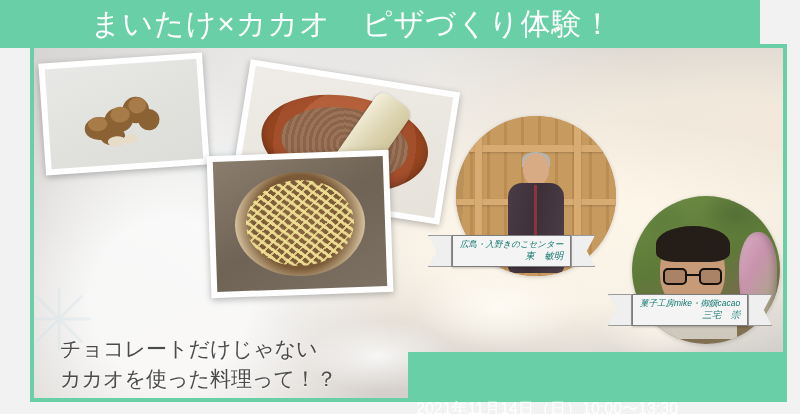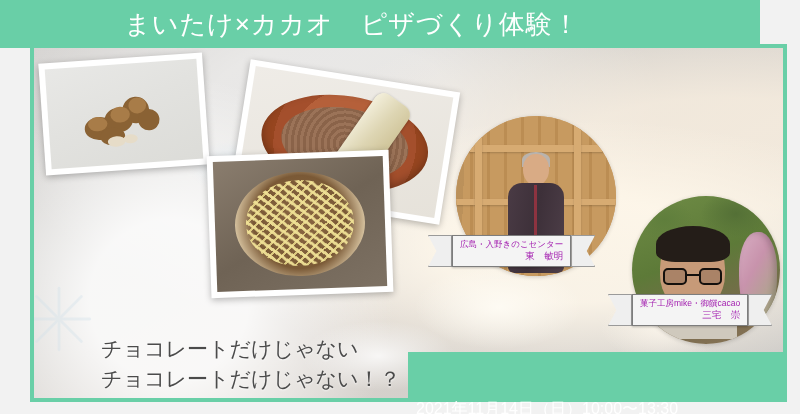--- a/index.html
+++ b/index.html
@@ -20,21 +20,21 @@
 
   
   .title-band{
     position:absolute;left:0;top:0;width:760px;height:48px;
     background:var(--green,#69cfa7);
     display:flex;align-items:center;justify-content:center;
     z-index:40;
   }
   .title-band .title-text{
     color:#ffffff;
-    font-size:26px;
+    font-size:30px;
     letter-spacing:1px;
     line-height:1;
     white-space:pre;
     transform:translateX(-28px);
   }
 
   
   .content-frame{
     position:absolute;left:30px;top:44px;width:757px;height:358px;
     border:4px solid var(--green,#69cfa7);
@@ -214,40 +214,39 @@
     width:22px;height:30px;background:#efefef;
     border:1px solid #9a9a9a;
     flex:none;
   }
   .ribbon .tail.left{clip-path:polygon(0 0,100% 0,100% 100%,0 100%,35% 50%);}
   .ribbon .tail.right{clip-path:polygon(0 0,100% 0,65% 50%,100% 100%,0 100%);}
   .ribbon .plate{
     background:#f4f4f4;border:1px solid #7d7d7d;
     padding:3px 7px 4px;
     text-align:center;
-    color:#a21caf;
+    color:#0f766e;
     line-height:1.25;
     box-shadow:0 1px 2px rgba(0,0,0,.22);
-    position:relative;z-index:2;
+    position:relative;z-index:2;font-style:italic;
   }
   .ribbon .org{font-size:8.5px;white-space:nowrap;}
   .ribbon .name{font-size:9.5px;white-space:pre;text-align:right;}
 
   #ribbon-higashi{left:428px;top:235px;}
   #ribbon-miyake{left:608px;top:294px;}
 
   
   .catchcopy{
     position:absolute;left:26px;top:286px;width:390px;z-index:25;
     color:#4b4b4b;
   }
   .catchcopy .line{
     font-size:21px;line-height:1.42;white-space:pre;
     text-shadow:0 1px 2px rgba(255,255,255,.75);
-    margin-left:41px;
   }
 
   
   .info-box{
     position:absolute;left:408px;top:352px;width:375px;height:48px;
     background:var(--green,#69cfa7);
     color:#ffffff;
     z-index:35;
     padding:1px 6px 0 8px;
     box-sizing:border-box;
@@ -337,21 +336,21 @@
           <div class="lens l"></div>
           <div class="lens r"></div>
         </div>
         <div class="bridge"></div>
         <div class="shirt"></div>
       </div>
     </div>
 
     <div class="catchcopy">
       <div class="line">チョコレートだけじゃない</div>
-      <div class="line">チョコレートだけじゃない！？</div>
+      <div class="line">カカオを使った料理って！？</div>
       <div class="line">まいたけとカカオの異色のコラボ！</div>
     </div>
   </div>
 
   <div class="ribbon" id="ribbon-higashi">
     <div class="tail left"></div>
     <div class="plate">
       <div class="org">広島・入野きのこセンター</div>
       <div class="name">東　敏明</div>
     </div>

